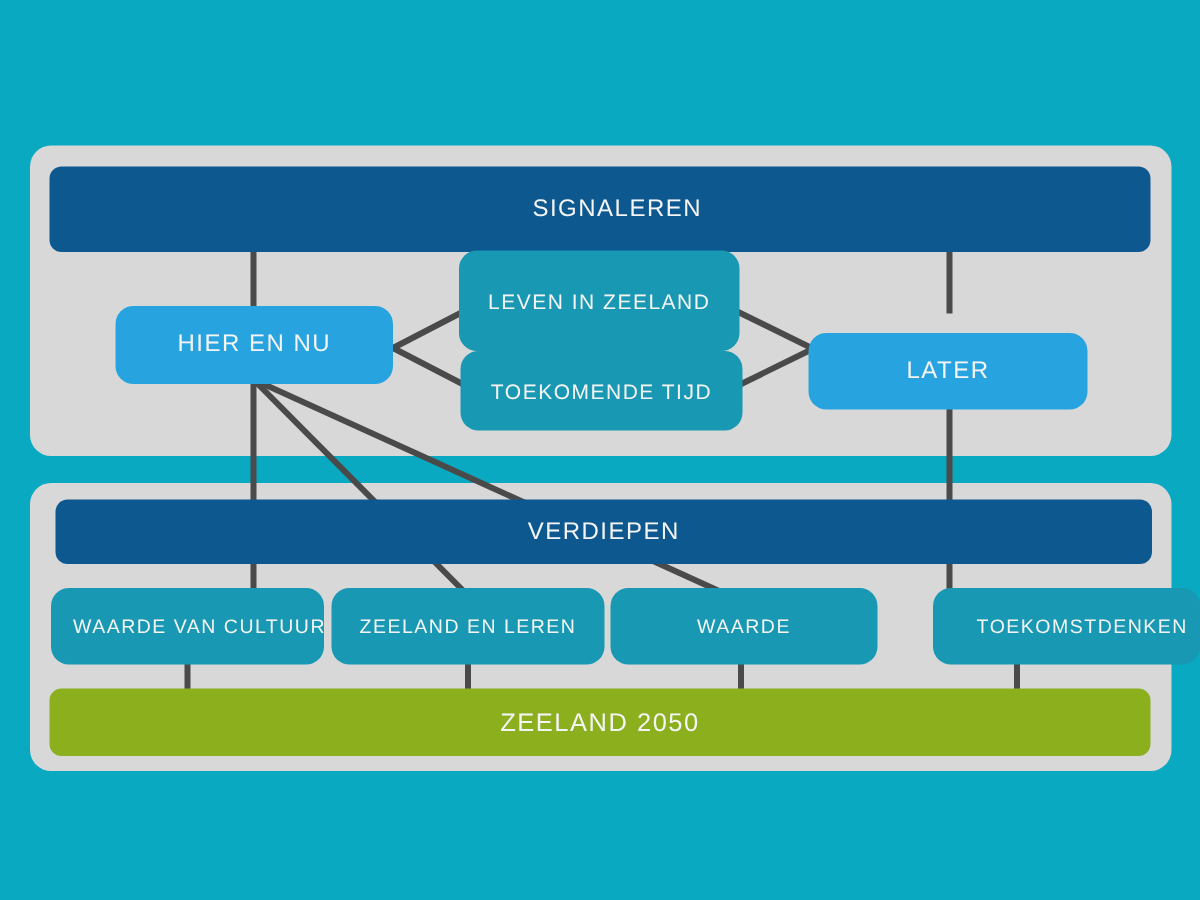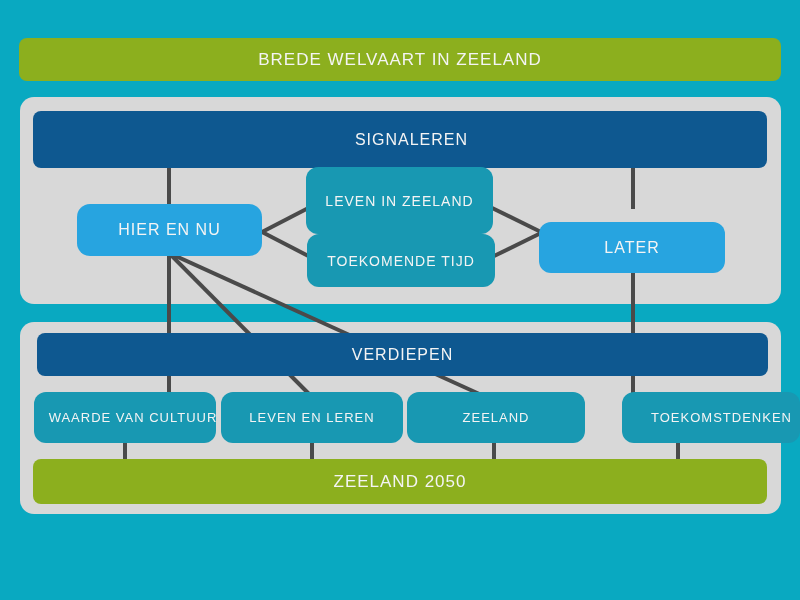--- a/index.html
+++ b/index.html
@@ -40,38 +40,37 @@
   }
   .banner{border-radius:8px;font-size:16px;}
   .node{border-radius:12px;font-size:14px;}
   .green{background:var(--green);}
   .darkblue{background:var(--dark-blue);}
   .lightblue{background:var(--light-blue);}
   .tealbox{background:var(--teal-box);}
 
   #title-banner{left:19px;top:38px;width:762px;height:43px;font-size:17px;}
   #banner-signaleren{left:33px;top:111px;width:734px;height:57px;padding-left:23px;}
-  #node-hier-en-nu{left:77px;top:204px;width:185px;height:52px;font-size:16px;border-radius:13px;}
+  #node-hier-en-nu{left:77px;top:204px;width:185px;height:52px;font-size:16px;}
   #node-leven-in-zeeland{left:306px;top:167px;width:187px;height:67px;}
   #node-toekomende-tijd{left:307px;top:234px;width:188px;height:53px;}
   #node-later{left:539px;top:222px;width:186px;height:51px;font-size:16px;}
   #banner-verdiepen{left:37px;top:333px;width:731px;height:43px;}
   #node-waarde-van-cultuur{left:34px;top:392px;width:182px;height:51px;font-size:13px;padding-left:16px;}
   #node-werken-en-leren{left:221px;top:392px;width:182px;height:51px;font-size:13px;}
   #node-meedoen{left:407px;top:392px;width:178px;height:51px;font-size:13px;}
   #node-toekomstdenken{left:622px;top:392px;width:178px;height:51px;font-size:13px;padding-left:21px;}
   #banner-zeeland-2050{left:33px;top:459px;width:734px;height:45px;font-size:17px;}
   line{stroke:var(--line);stroke-width:4;}
 </style>
 </head>
 <body>
 
 <div class="canvas">
 
-  <div class="banner green" id="title-banner">BREDE WELVAART IN ZEELAND</div>
 
   <div class="panel" id="panel-signaleren"></div>
   <div class="panel" id="panel-verdiepen"></div>
 
   <svg id="edges" width="800" height="600" viewBox="0 0 800 600">
     <line x1="169" y1="152" x2="169" y2="208"></line>
     <line x1="633" y1="152" x2="633" y2="209"></line>
     <line x1="262" y1="232" x2="318" y2="203"></line>
     <line x1="262" y1="232" x2="318" y2="261"></line>
     <line x1="486" y1="205" x2="541" y2="232"></line>
@@ -93,21 +92,21 @@
   <div class="node tealbox" id="node-leven-in-zeeland">LEVEN IN ZEELAND</div>
 
   <div class="node tealbox" id="node-toekomende-tijd">TOEKOMENDE TIJD</div>
 
   <div class="node lightblue" id="node-later">LATER</div>
 
   <div class="banner darkblue" id="banner-verdiepen">VERDIEPEN</div>
 
   <div class="node tealbox" id="node-waarde-van-cultuur">WAARDE VAN CULTUUR</div>
 
-  <div class="node tealbox" id="node-werken-en-leren">LEVEN EN LEREN</div>
+  <div class="node tealbox" id="node-werken-en-leren">ZEELAND EN LEREN</div>
 
-  <div class="node tealbox" id="node-meedoen">ZEELAND</div>
+  <div class="node tealbox" id="node-meedoen">WAARDE</div>
 
   <div class="node tealbox" id="node-toekomstdenken">TOEKOMSTDENKEN</div>
 
   <div class="banner green" id="banner-zeeland-2050">ZEELAND 2050</div>
 
 </div>
 
 </body></html>

